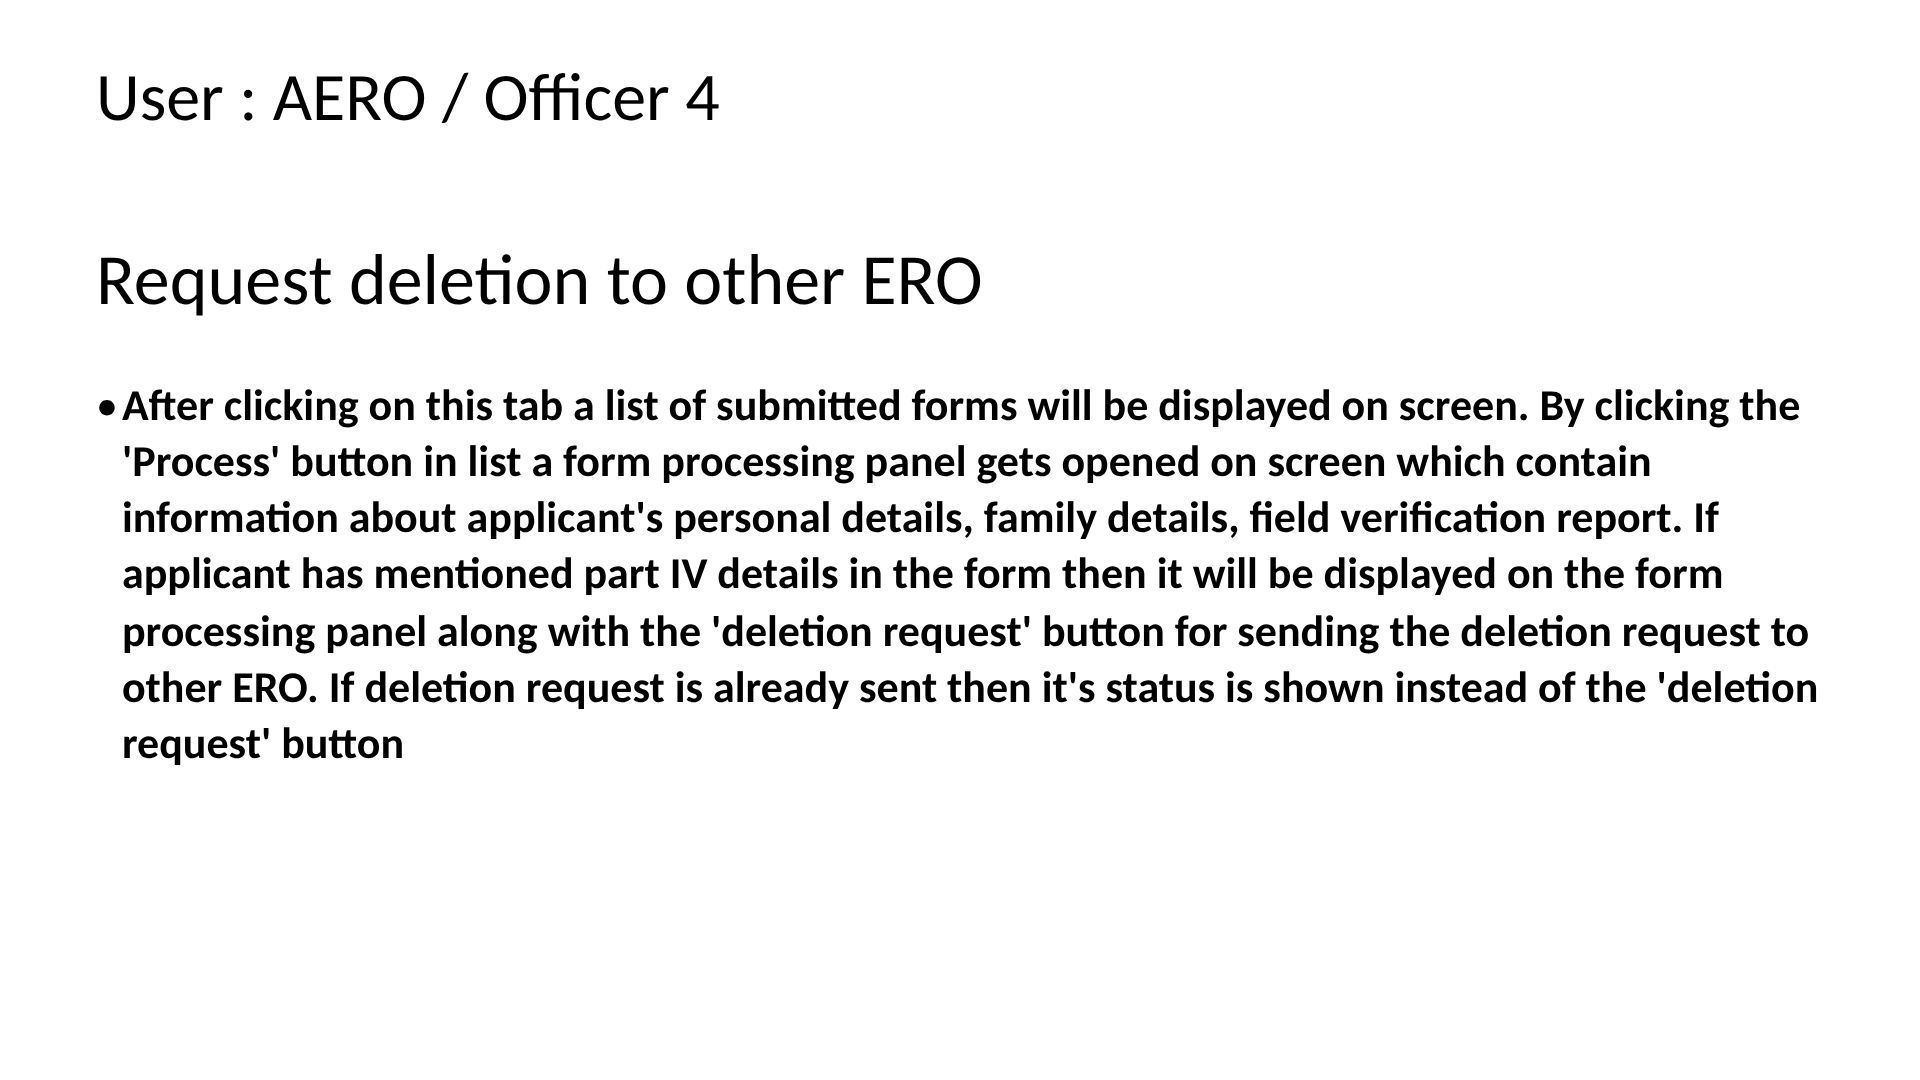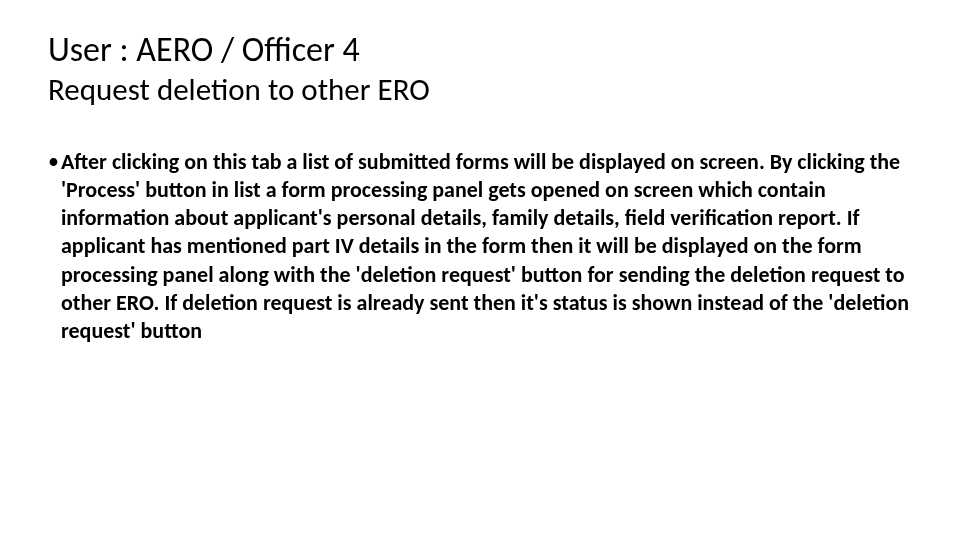--- a/index.html
+++ b/index.html
@@ -11,26 +11,27 @@
       width: 960px;
       height: 540px;
       background: #ffffff;
       font-family: Calibri, "Segoe UI", Arial, sans-serif;
       padding: 30px 48px;
       color: #000000;
     }
     .title {
       font-size: 34px;
       font-weight: 400;
+      margin-bottom: 48px;
       line-height: 1.2;
     }
     .subtitle {
-      font-size: 31px;
+      font-size: 36px;
       font-weight: 400;
-      margin-bottom: 40px;
+      margin-bottom: 27px;
       line-height: 1.2;
     }
     .body-wrap {
       padding-left: 0;
     }
     .bullet-block {
       display: flex;
       align-items: flex-start;
     }
     .bullet {

